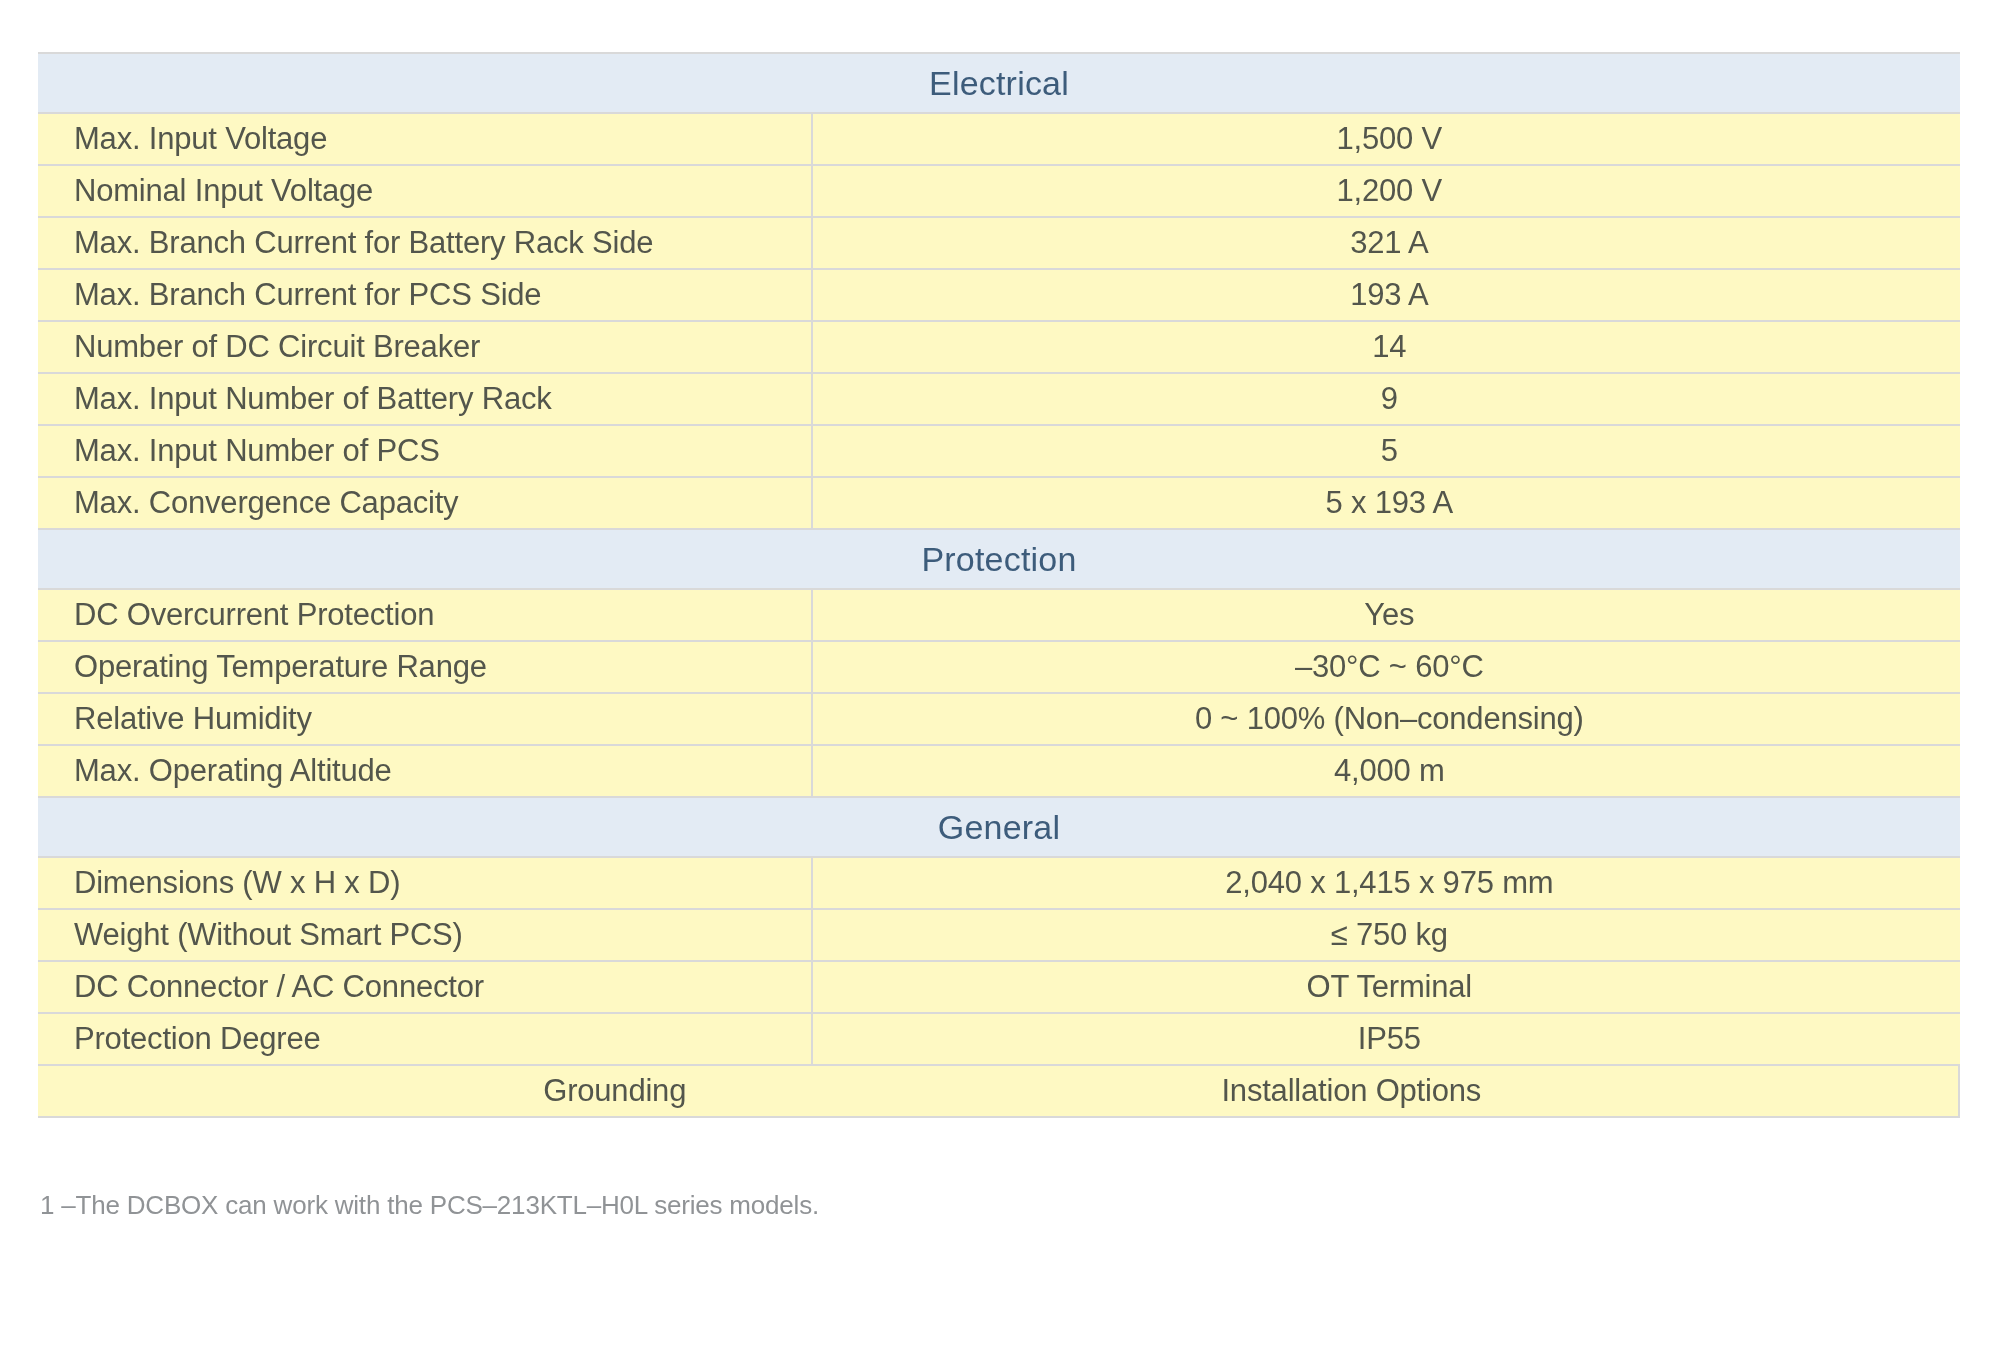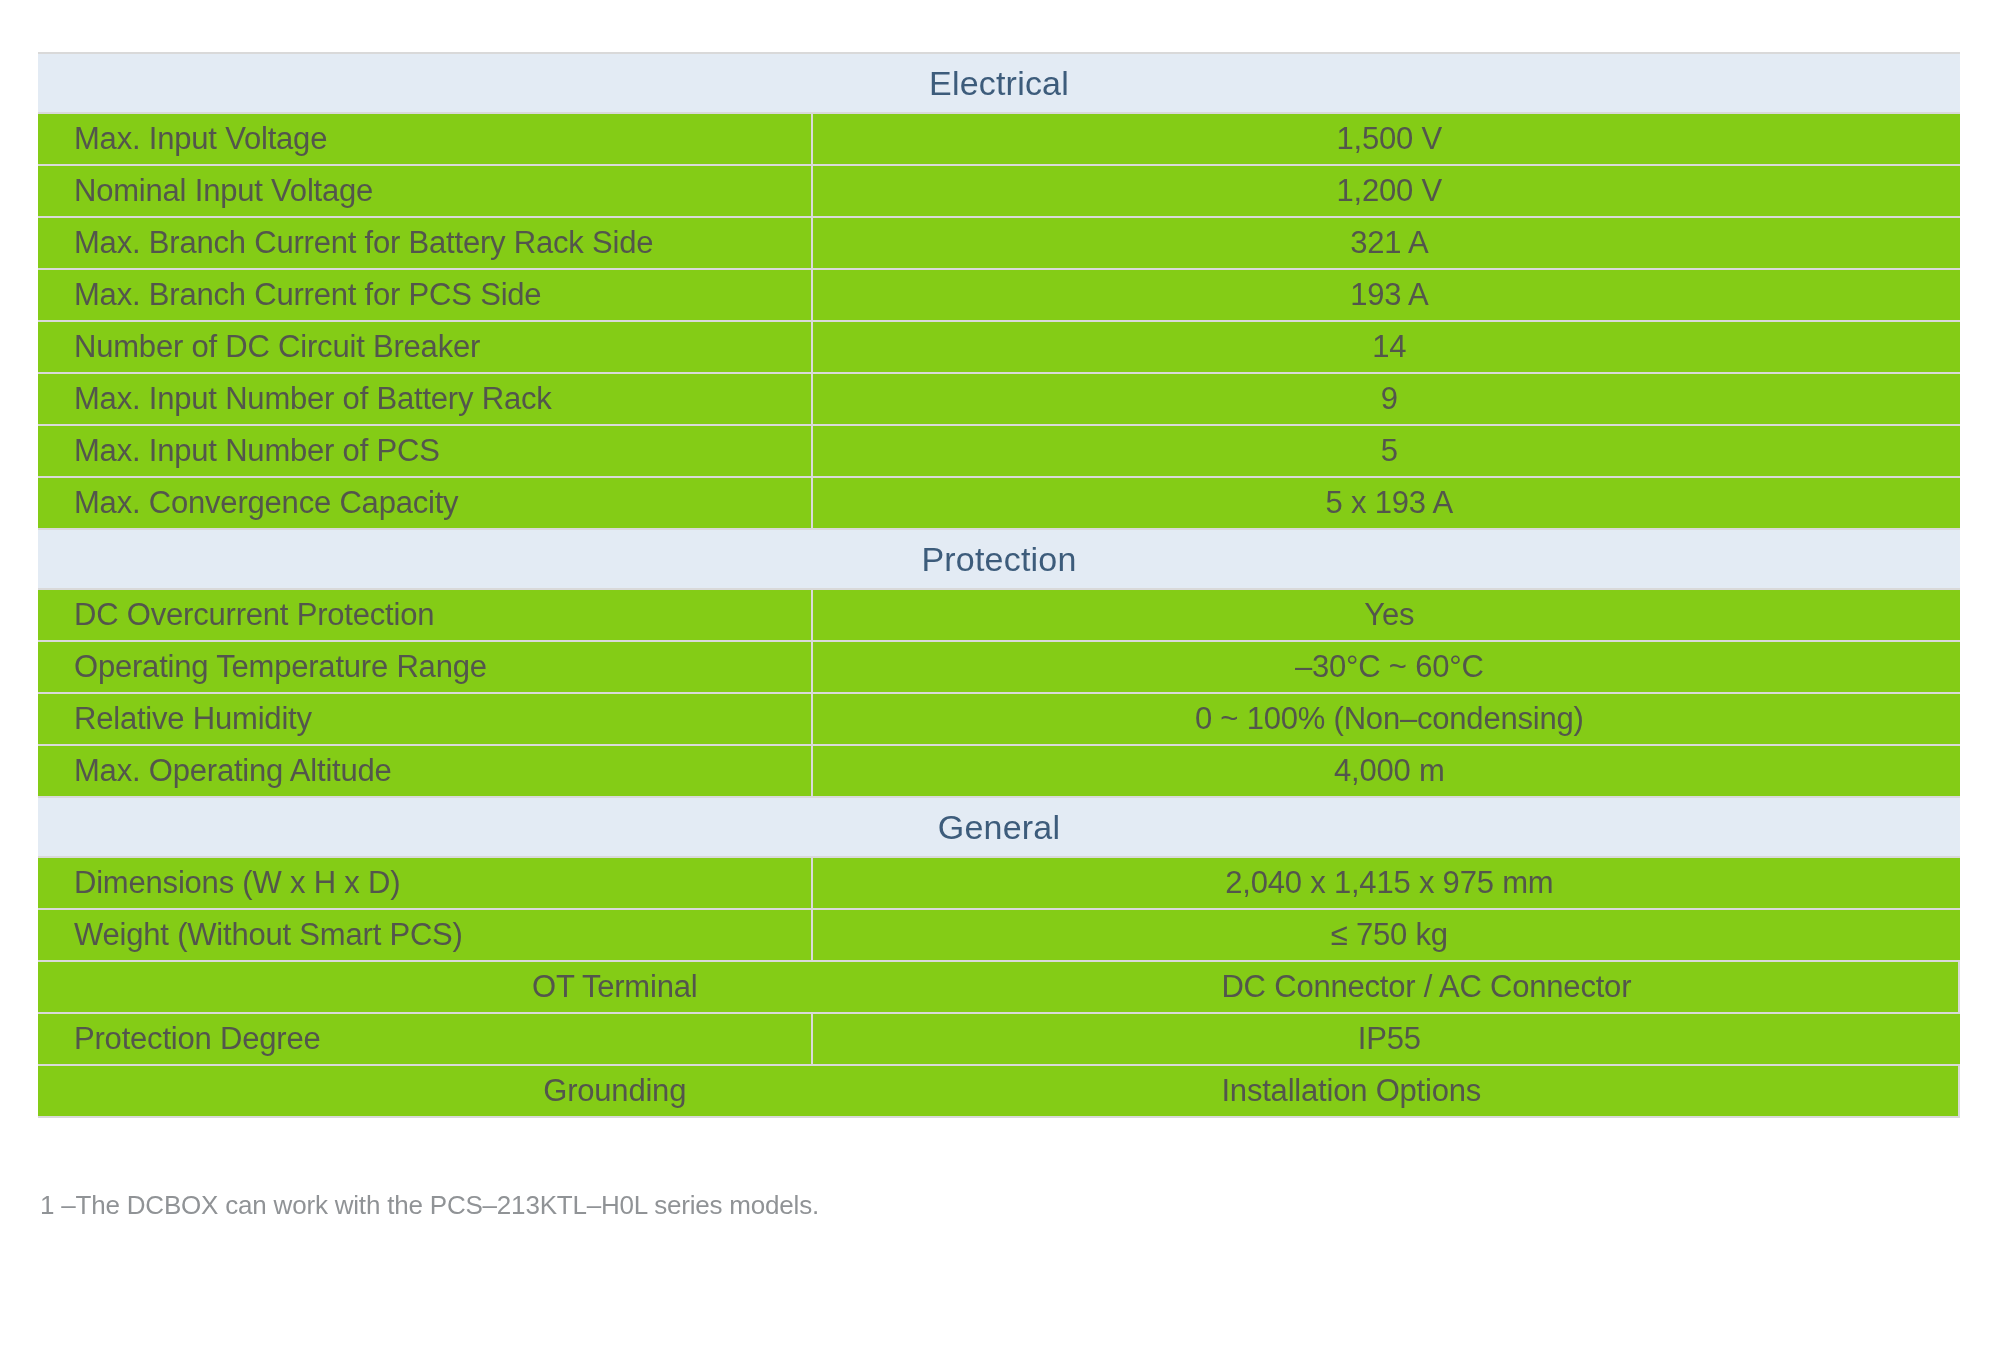--- a/index.html
+++ b/index.html
@@ -38,21 +38,21 @@
     font-size: 34px;
     letter-spacing: 0.2px;
     color: var(--band-text);
   }
   .spec-row {
     display: flex;
     height: 52px;
     border-bottom: 2px solid var(--border);
     font-size: 31px;
     letter-spacing: -0.2px;
-    background: #84cc16;
+    background: #fef9c3;
   }
   .cell {
     display: flex;
     align-items: center;
   }
   .cell.label {
     width: 40.3%;
     padding-left: 36px;
     border-right: 2px solid var(--border);
   }
@@ -134,22 +134,22 @@
   </div>
       <div class="spec-row">
     <div class="cell label">Dimensions (W x H x D)</div>
     <div class="cell value">2,040 x 1,415 x 975 mm</div>
   </div>
       <div class="spec-row">
     <div class="cell label">Weight (Without Smart PCS)</div>
     <div class="cell value">≤ 750 kg</div>
   </div>
       <div class="spec-row">
+    <div class="cell label">DC Connector / AC Connector</div>
     <div class="cell value">OT Terminal</div>
-    <div class="cell label">DC Connector / AC Connector</div>
   </div>
       <div class="spec-row">
     <div class="cell label">Protection Degree</div>
     <div class="cell value">IP55</div>
   </div>
       <div class="spec-row">
     <div class="cell value">Grounding</div>
     <div class="cell label">Installation Options</div>
   </div>
     </section>

